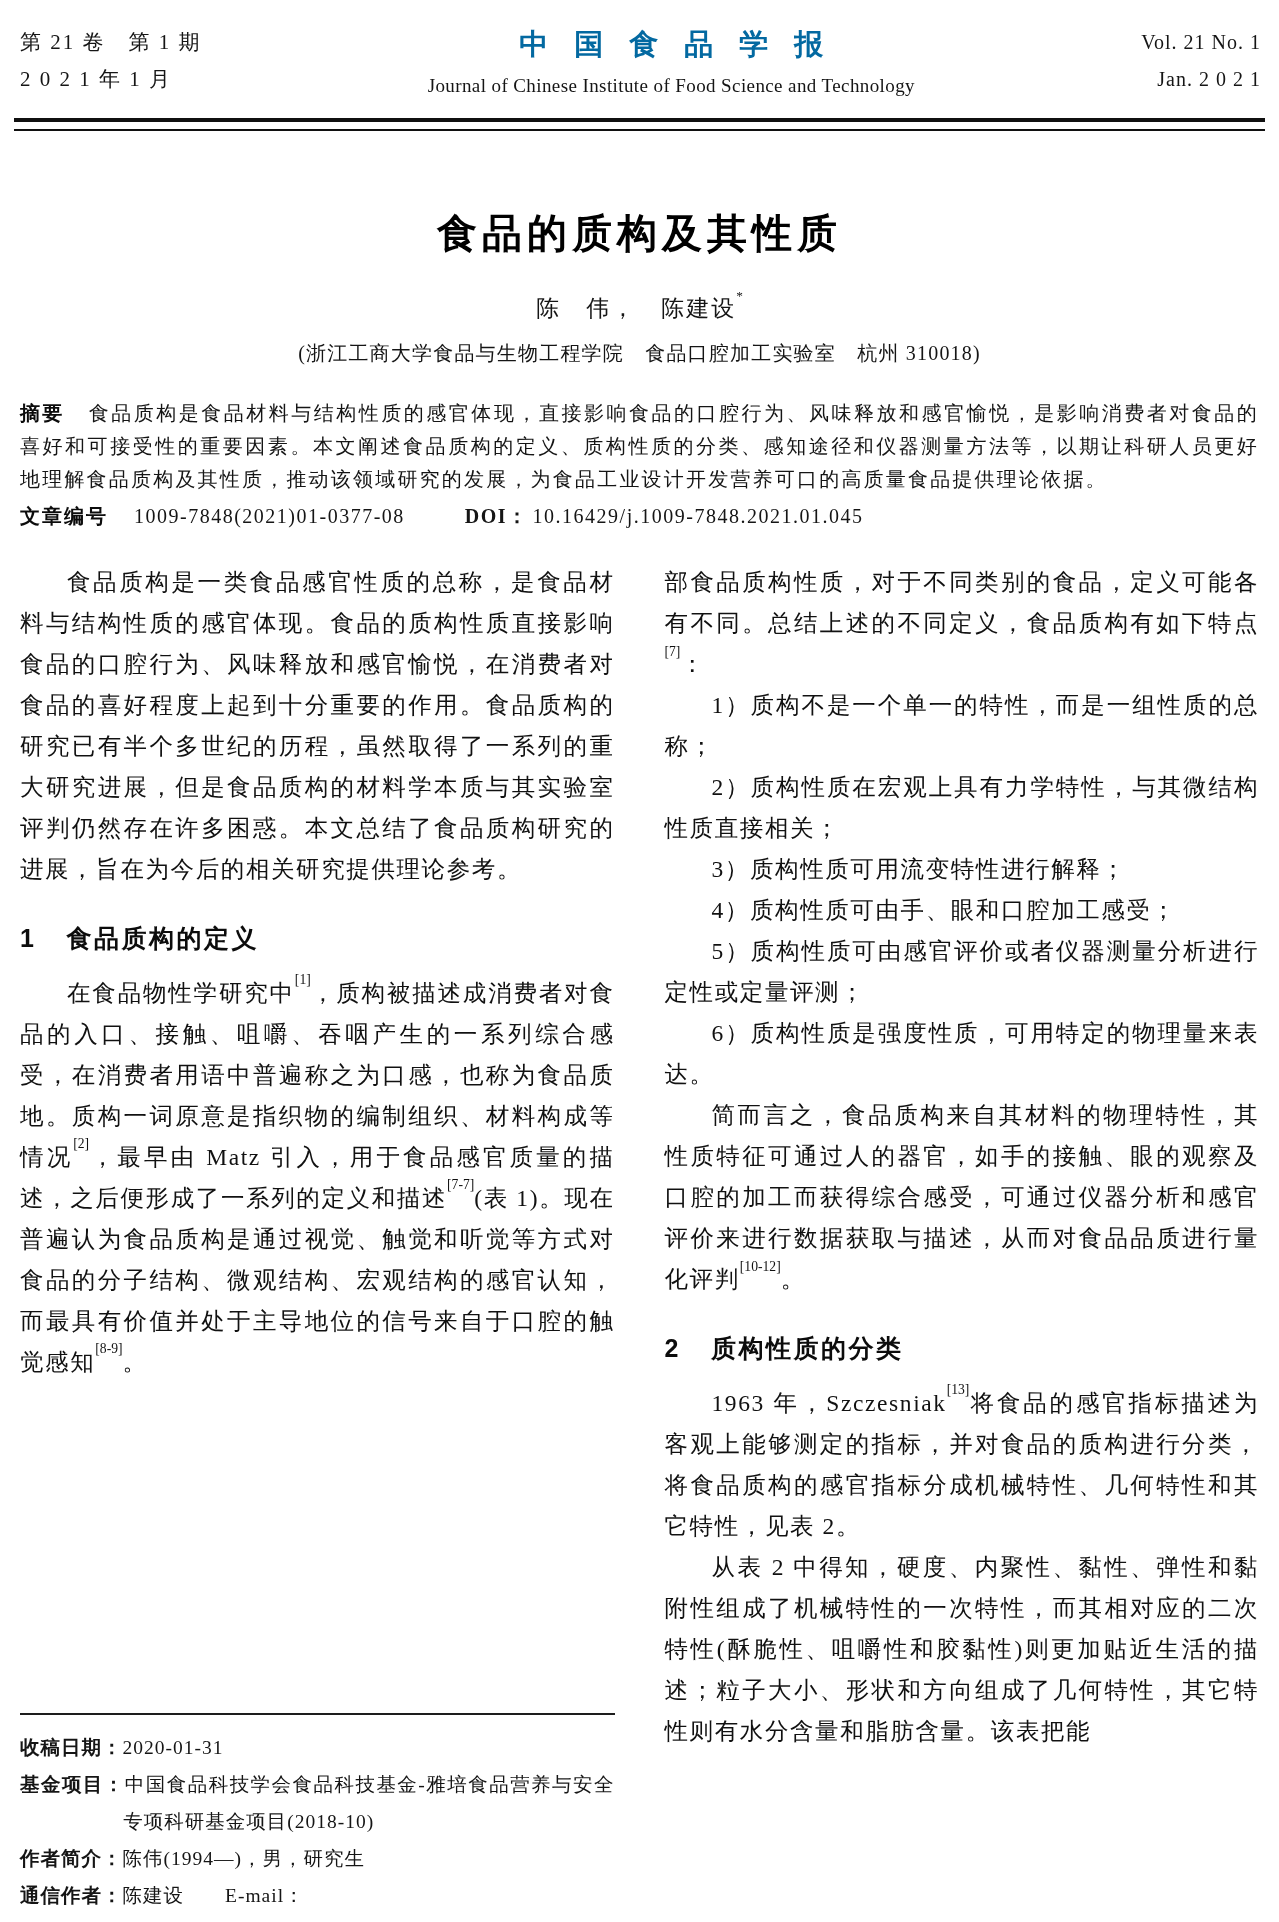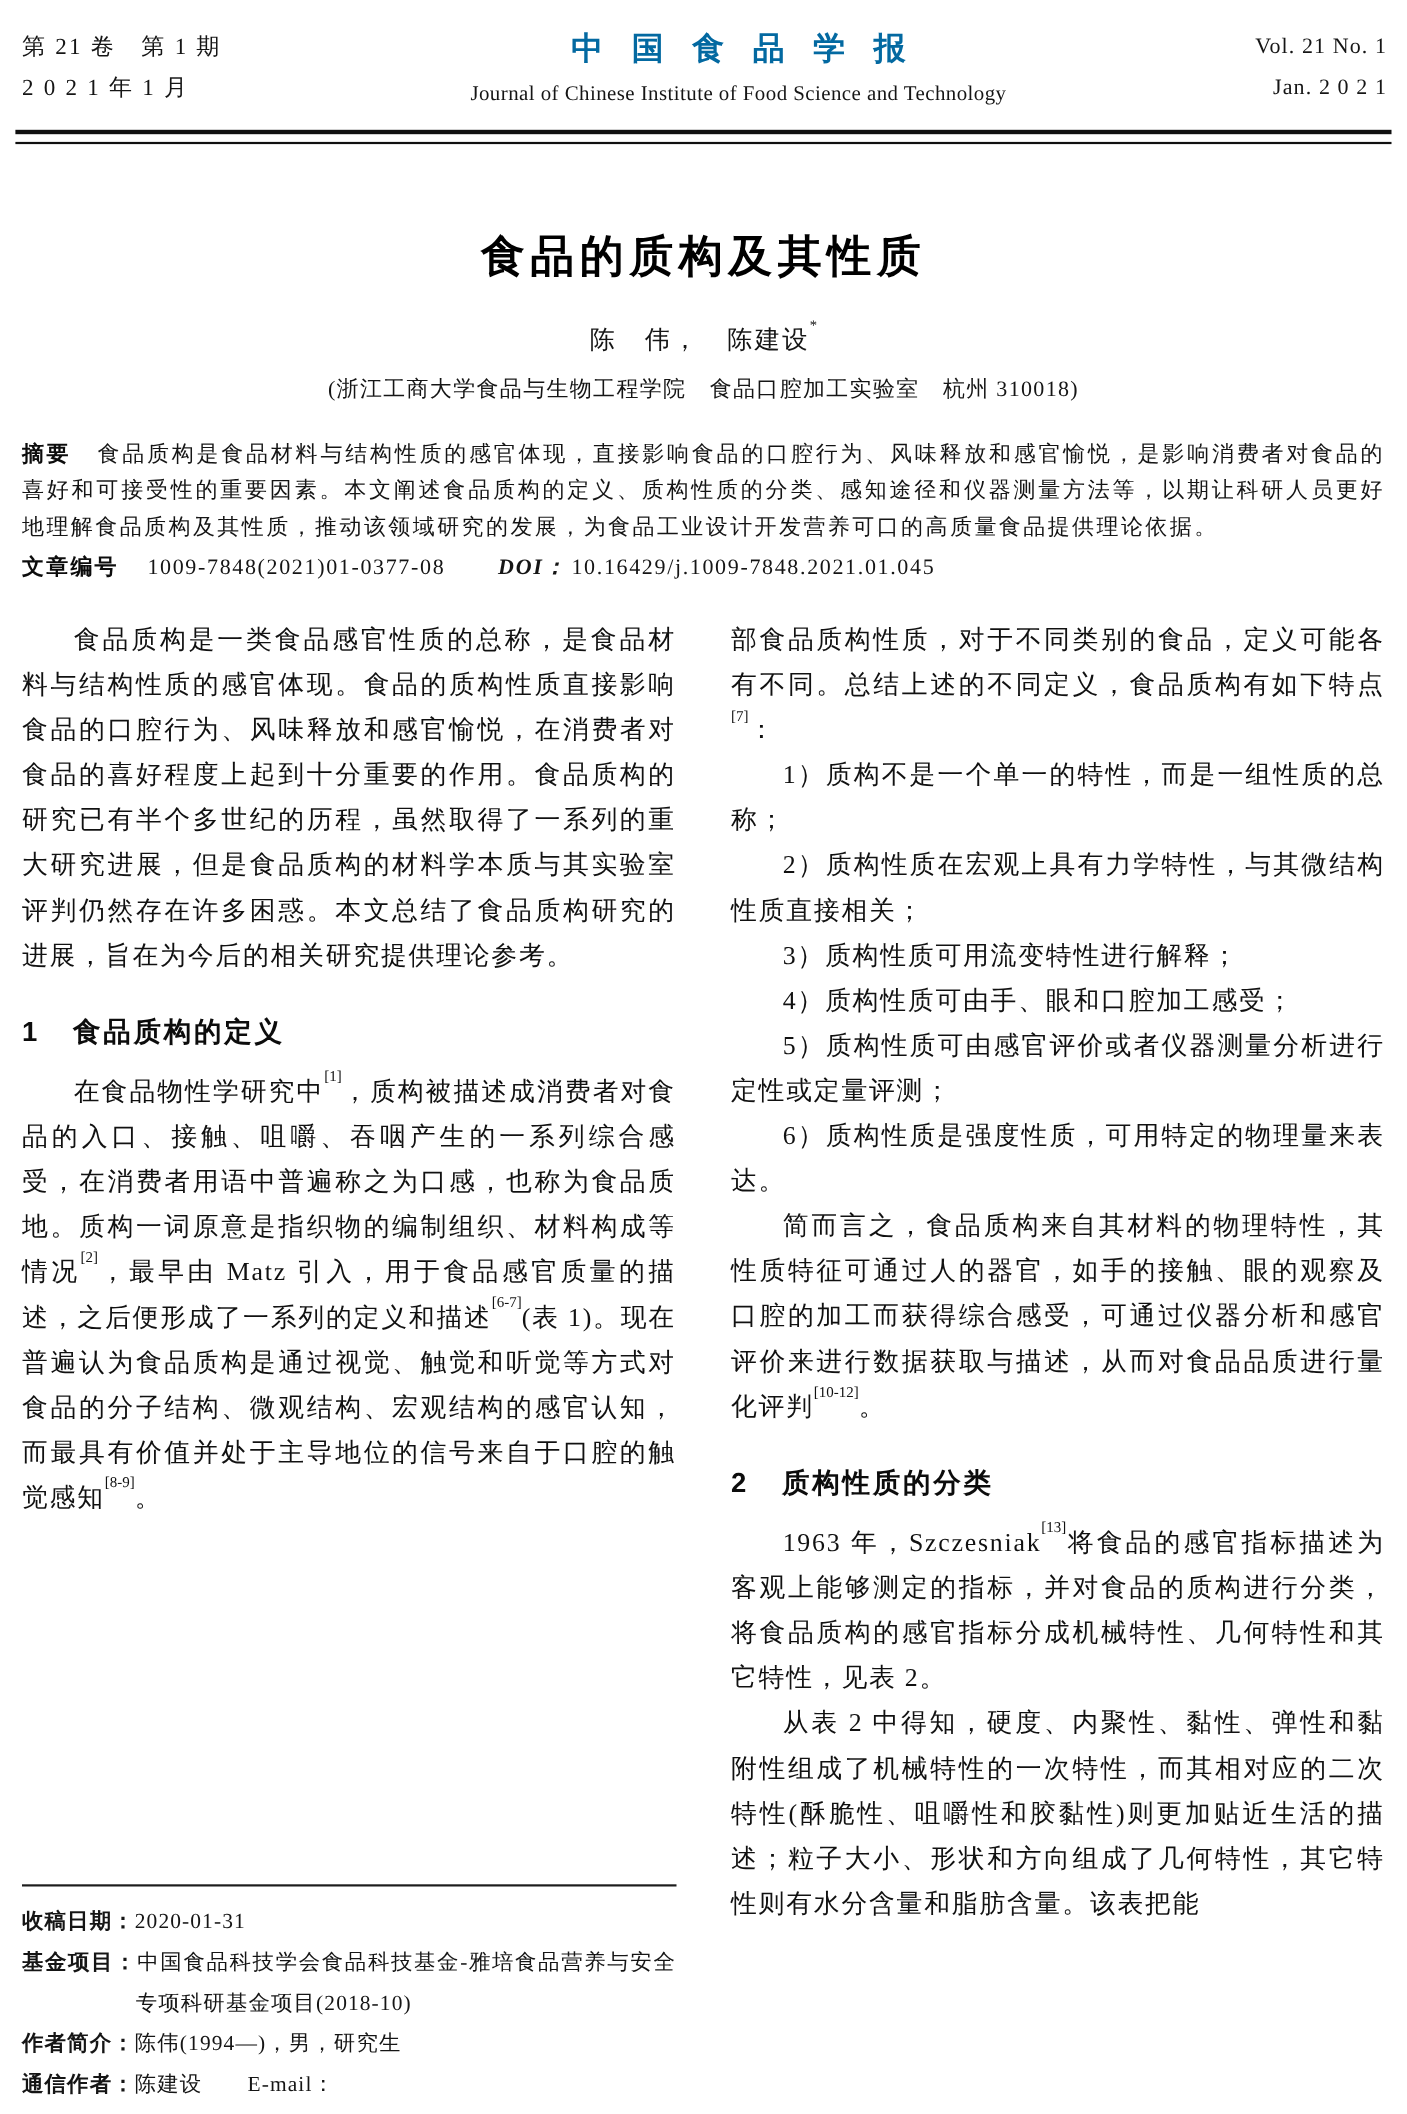--- a/index.html
+++ b/index.html
@@ -24,21 +24,21 @@
   }
   .authors{margin-top:36px;text-align:center;font-size:23px;letter-spacing:2px;}
   .affil{margin-top:16px;text-align:center;font-size:20px;letter-spacing:1.2px;}
   
   .abstract{margin:30px 20px 0;text-align:justify;font-size:20px;line-height:33px;letter-spacing:2.2px;}
   .blk-label{font-family:"Liberation Sans","DejaVu Sans",sans-serif;font-weight:bold;letter-spacing:2px;color:#0c0c0c;}
   .abstract .blk-label{margin-right:24px;}
   .kv{margin:0 20px;font-size:20px;line-height:40px;letter-spacing:1.5px;}
   .kw-row{margin-top:26px;}
   .kv-label{margin-right:26px;}
-  .doi-label{font-weight:bold;margin-left:48px;margin-right:4px;font-style:italic;}
+  .doi-label{font-weight:bold;margin-left:60px;margin-right:4px;}
   
   .columns{display:flex;gap:50px;padding:26px 20px 8px;flex:1;box-sizing:border-box;min-height:0;}
   .col{flex:1;min-width:0;}
   .col-left{display:flex;flex-direction:column;}
   .para{margin:0;text-align:justify;font-size:23.5px;line-height:41px;letter-spacing:1.6px;text-indent:2em;color:#111;}
   .para.noindent{text-indent:0;}
   .sec-h{
     margin:32px 0 18px;font-family:"Liberation Sans","DejaVu Sans",sans-serif;
     font-size:25px;font-weight:bold;letter-spacing:2.5px;color:#0c0c0c;line-height:1.3;
   }
@@ -86,21 +86,21 @@
     <span class="blk-label kv-label">文章编号</span><span>1009-7848(2021)01-0377-08</span><span class="doi-label">DOI：</span><span>10.16429/j.1009-7848.2021.01.045</span>
   </div>
 
   <div class="columns">
 
     <div class="col col-left">
       <p class="para">食品质构是一类食品感官性质的总称，是食品材料与结构性质的感官体现。食品的质构性质直接影响食品的口腔行为、风味释放和感官愉悦，在消费者对食品的喜好程度上起到十分重要的作用。食品质构的研究已有半个多世纪的历程，虽然取得了一系列的重大研究进展，但是食品质构的材料学本质与其实验室评判仍然存在许多困惑。本文总结了食品质构研究的进展，旨在为今后的相关研究提供理论参考。</p>
 
       <h2 class="sec-h"><span class="sec-num">1</span><span>食品质构的定义</span></h2>
 
-      <p class="para">在食品物性学研究中<sup>[1]</sup>，质构被描述成消费者对食品的入口、接触、咀嚼、吞咽产生的一系列综合感受，在消费者用语中普遍称之为口感，也称为食品质地。质构一词原意是指织物的编制组织、材料构成等情况<sup>[2]</sup>，最早由 Matz 引入，用于食品感官质量的描述，之后便形成了一系列的定义和描述<sup>[6-7]</sup>(表 1)。现在普遍认为食品质构是通过视觉、触觉和听觉等方式对食品的分子结构、微观结构、宏观结构的感官认知，而最具有价值并处于主导地位的信号来自于口腔的触觉感知<sup>[8-9]</sup>。</p>
+      <p class="para">在食品物性学研究中<sup>[1]</sup>，质构被描述成消费者对食品的入口、接触、咀嚼、吞咽产生的一系列综合感受，在消费者用语中普遍称之为口感，也称为食品质地。质构一词原意是指织物的编制组织、材料构成等情况<sup>[2]</sup>，最早由 Matz 引入，用于食品感官质量的描述，之后便形成了一系列的定义和描述<sup>[7-7]</sup>(表 1)。现在普遍认为食品质构是通过视觉、触觉和听觉等方式对食品的分子结构、微观结构、宏观结构的感官认知，而最具有价值并处于主导地位的信号来自于口腔的触觉感知<sup>[8-9]</sup>。</p>
 
       <div class="fn">
         <div class="fn-item"><span class="fn-label">收稿日期：</span><span>2020-01-31</span></div>
         <div class="fn-item"><span class="fn-label">基金项目：</span><span>中国食品科技学会食品科技基金-雅培食品营养与安全专项科研基金项目(2018-10)</span></div>
         <div class="fn-item"><span class="fn-label">作者简介：</span><span>陈伟(1994—)，男，研究生</span></div>
         <div class="fn-item"><span class="fn-label">通信作者：</span><span>陈建设　　E-mail：</span></div>
       </div>
     </div>
 
     <div class="col col-right">

